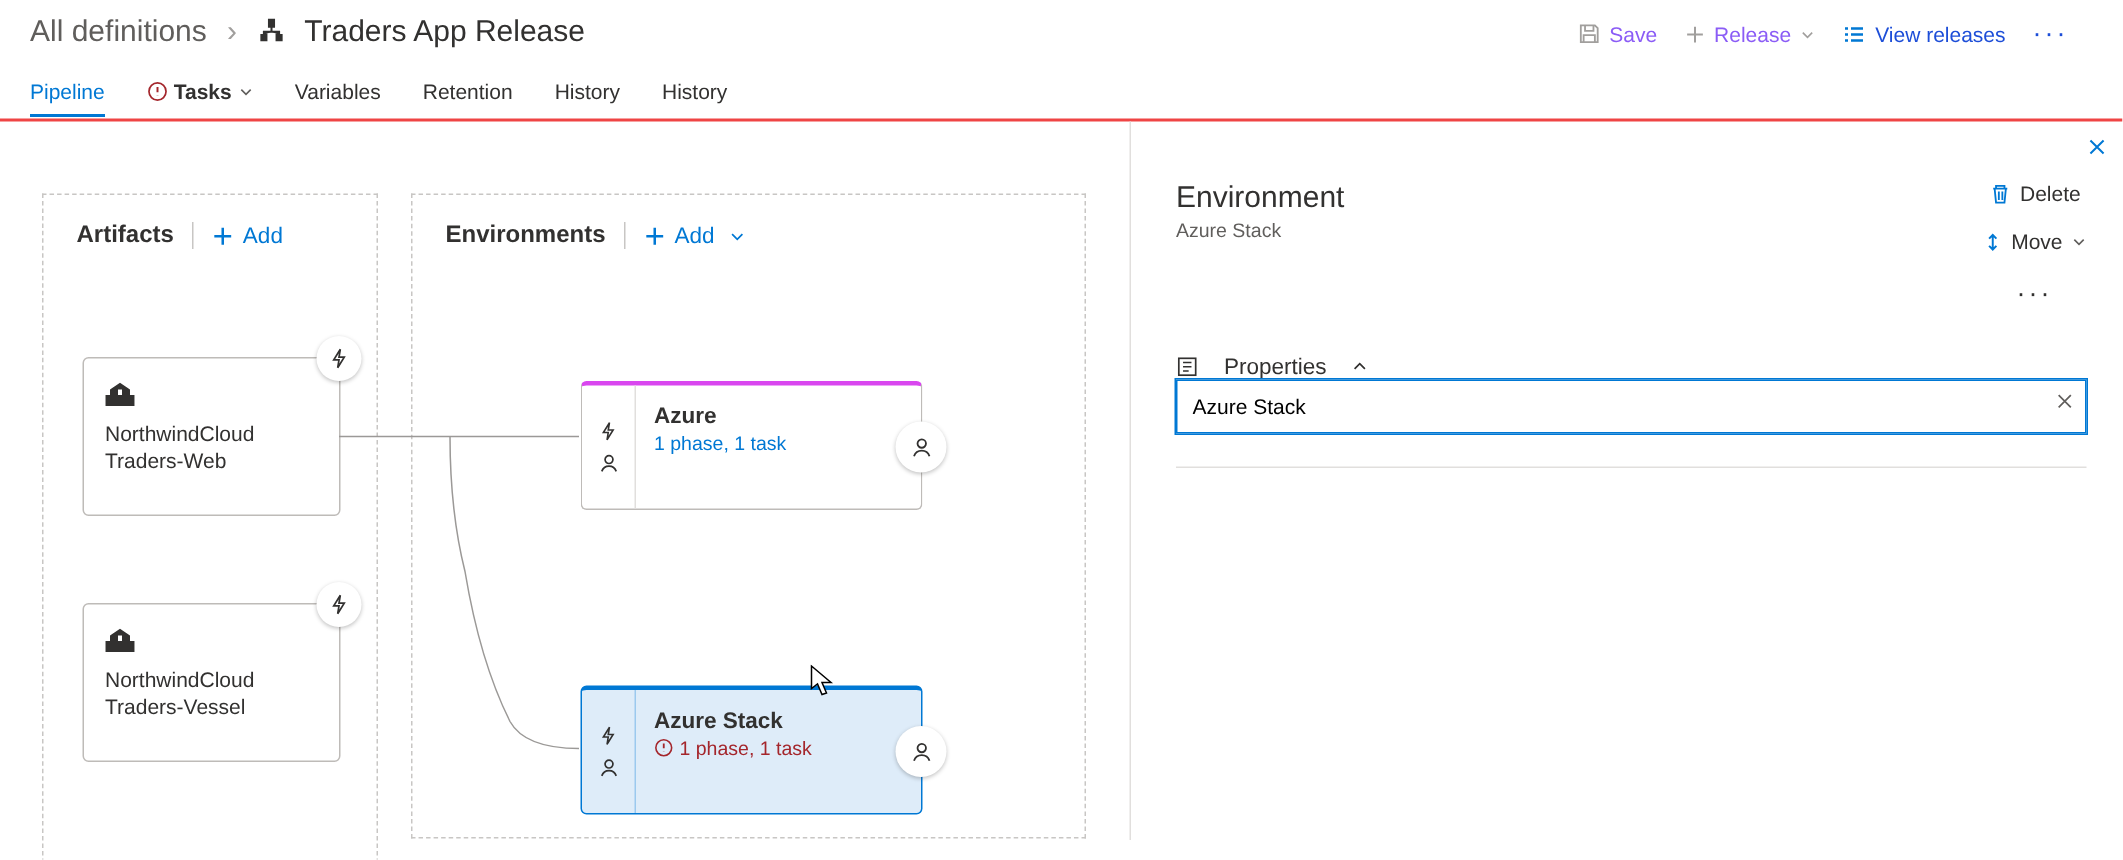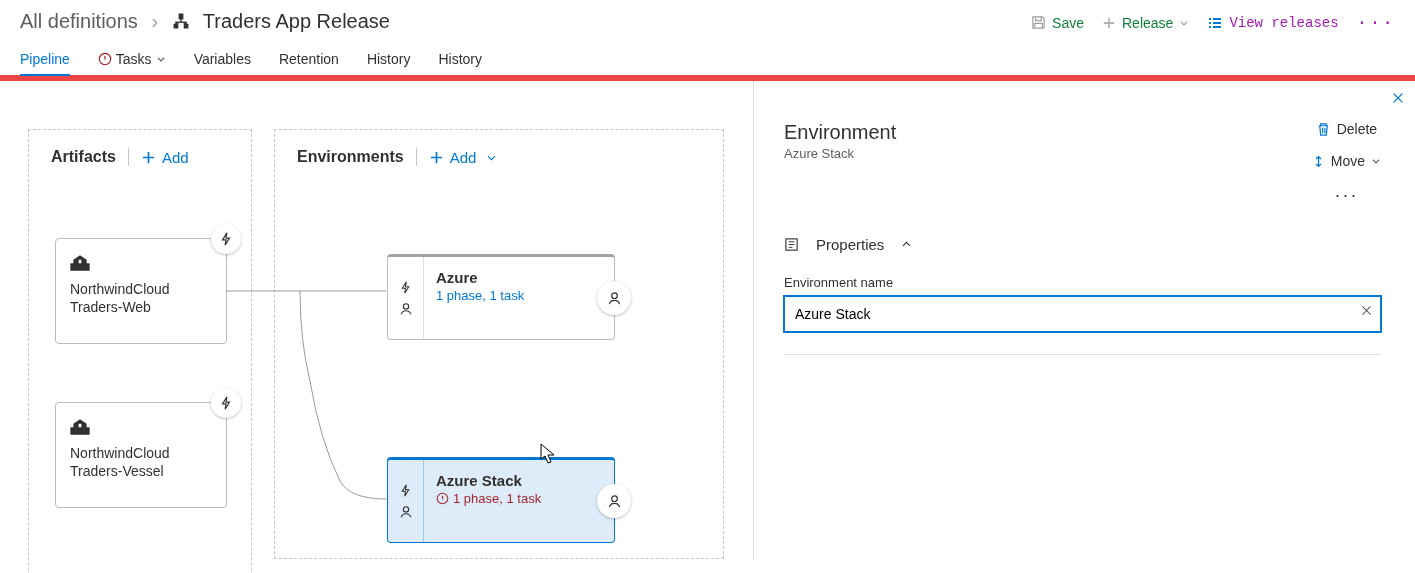--- a/index.html
+++ b/index.html
@@ -1,32 +1,32 @@
 <!DOCTYPE html>
 <html><head>
 <meta charset="utf-8">
 <style>
   * { box-sizing: border-box; }
   html, body { margin:0; padding:0; font-family: "Segoe UI", Arial, sans-serif; font-size:14px; color:#323130; background:#fff; }
   .page { width:1415px; height:573px; position:relative; overflow:hidden; }
   
-  .hdr { display:flex; align-items:center; padding:10px 20px 6px 20px; }
+  .hdr { display:flex; align-items:center; padding:10px 36px 6px 20px; }
   .crumb { font-size:20px; color:#605E5C; }
   .crumb .sep { margin:0 8px; color:#A19F9D; }
   .crumb-icon { display:inline-block; vertical-align:-2px; margin-right:8px; }
   .hdr-title { font-size:20px; color:#323130; }
   .hdr-spacer { flex:1; }
-  .hdr-cmd { display:flex; align-items:center; gap:6px; margin-left:18px; font-size:14px; color:#15803d; }
-  .hdr-cmd.enabled { color:#a21caf; cursor:pointer;font-family:Liberation Mono, monospace; }
+  .hdr-cmd { display:flex; align-items:center; gap:6px; margin-left:18px; font-size:14px; color:#8b5cf6; }
+  .hdr-cmd.enabled { color:#1d4ed8; cursor:pointer; }
   .hdr-cmd svg { display:block; }
   
-  .tabs { display:flex; align-items:center; gap:28px; padding:0 20px; border-bottom:6px solid #ef4444; height:40px; }
+  .tabs { display:flex; align-items:center; gap:28px; padding:0 20px; border-bottom:2px solid #ef4444; height:40px; }
   .tab { font-size:14px; padding:10px 0 9px 0; cursor:pointer; color:#323130; }
   .tab.active { color:#0078D4; border-bottom:2px solid #0078D4; padding-bottom:7px; font-weight:400; }
-  .tab.warn { display:flex; align-items:center; gap:4px; }
+  .tab.warn { display:flex; align-items:center; gap:4px;font-weight:bold; }
   
   .main { display:flex; height:calc(573px - 94px); }
   .canvas { flex:1; position:relative; padding:48px 28px; }
   .panel { width:662px; border-left:1px solid #E1DFDD; position:relative; }
   
   .col { position:absolute; border:1px dashed #C8C6C4; top:48px; }
   .col-artifacts { left:28px; width:224px; height:526px; }
   .col-envs { left:274px; width:450px; height:430px; }
   .col-hdr { display:flex; align-items:center; padding:18px 22px; font-size:16px; font-weight:600; }
   .col-hdr .vline { width:1px; height:18px; background:#C8C6C4; margin:0 12px; }
@@ -35,34 +35,34 @@
   .card { position:absolute; background:#fff; border:1px solid #BEBBB8; border-radius:4px; }
   .artifact-card { left:26px; width:172px; height:106px; padding:14px; }
   .artifact-card.a1 { top:108px; }
   .artifact-card.a2 { top:272px; }
   .badge { position:absolute; width:30px; height:30px; border-radius:50%; background:#fff; box-shadow:0 1px 3px rgba(0,0,0,.25); display:flex; align-items:center; justify-content:center; }
   .badge-tr { top:-15px; right:-15px; }
   .art-icon { margin-bottom:6px; }
   .art-label { font-size:14px; line-height:1.3; }
   
   .env-card { left:112px; width:228px; height:86px; display:flex; }
-  .env-card.e1 { top:124px; border-top:3px solid #a3a3a3; }
+  .env-card.e1 { top:124px; border-top:3px solid #d946ef; }
   .env-card.e2 { top:327px; border-top:3px solid #0078D4; background:#DEECF9; border-color:#0078D4; }
   .env-pre { width:36px; border-right:1px solid #E1DFDD; display:flex; flex-direction:column; align-items:center; justify-content:center; gap:8px; }
   .env-card.e2 .env-pre { border-right-color:rgba(0,120,212,.3); }
   .env-body { flex:1; padding:12px 12px; position:relative; }
   .env-title { font-size:15px; font-weight:600; }
   .env-sub { font-size:13px; color:#0078D4; margin-top:2px; display:flex; align-items:center; gap:4px; }
   .env-sub.err { color:#A4262C; }
   .env-post { position:absolute; right:-17px; top:50%; transform:translateY(-50%); width:34px; height:34px; border-radius:50%; background:#fff; box-shadow:0 1px 3px rgba(0,0,0,.25); display:flex; align-items:center; justify-content:center; }
   
   .wires { position:absolute; left:0; top:0; pointer-events:none; }
   
   .panel-close { position:absolute; top:4px; right:4px; cursor:pointer; padding:6px; }
-  .panel-inner { padding:40px 34px 20px 30px; }
+  .panel-inner { padding:40px 24px 20px 30px; }
   .panel-hrow { display:flex; align-items:flex-start; }
   .panel-title { font-size:20px; font-weight:400; }
   .panel-sub { font-size:13px; color:#605E5C; margin-top:2px; }
   .panel-cmds { margin-left:auto; display:flex; align-items:center; gap:16px;flex-direction:column; }
   .pcmd { display:flex; align-items:center; gap:6px; font-size:14px; cursor:pointer; }
   .section-hdr { display:flex; align-items:center; gap:17px; margin-top:30px; font-size:15px; cursor:pointer; }
   .section-sub { font-size:13px; color:#605E5C; margin-top:4px; }
   .field-label { font-size:13px; margin-top:22px; margin-bottom:6px; color:#323130; }
   .input-wrap { position:relative; }
   .text-input { width:100%; height:36px; padding:6px 32px 6px 10px; font-size:14px; border:1px solid #0078D4; outline:1px solid #0078D4; font-family:inherit; }
@@ -287,21 +287,20 @@
         <svg width="15" height="15" viewBox="0 0 16 16">
               <rect x="2" y="2" width="12" height="12" fill="none" stroke="#323130" stroke-width="1.2"></rect>
               <path stroke="#323130" d="M5 5h6M5 8h6M5 11h4"></path>
             </svg>
         <span>Properties</span>
         <svg width="11" height="11" viewBox="0 0 16 16">
               <path fill="none" stroke="#323130" stroke-width="1.7" d="M3 10l5-5 5 5"></path>
             </svg>
       </div>
 
-      <div class="field-label">Environment name</div>
       <div class="input-wrap">
         <input class="text-input" value="Azure Stack" style="">
         <span class="input-x">
           <svg width="13" height="13" viewBox="0 0 16 16">
                 <path stroke="#605E5C" stroke-width="1.4" d="M3 3l10 10M13 3L3 13"></path>
               </svg>
         </span>
       </div>
 
 

